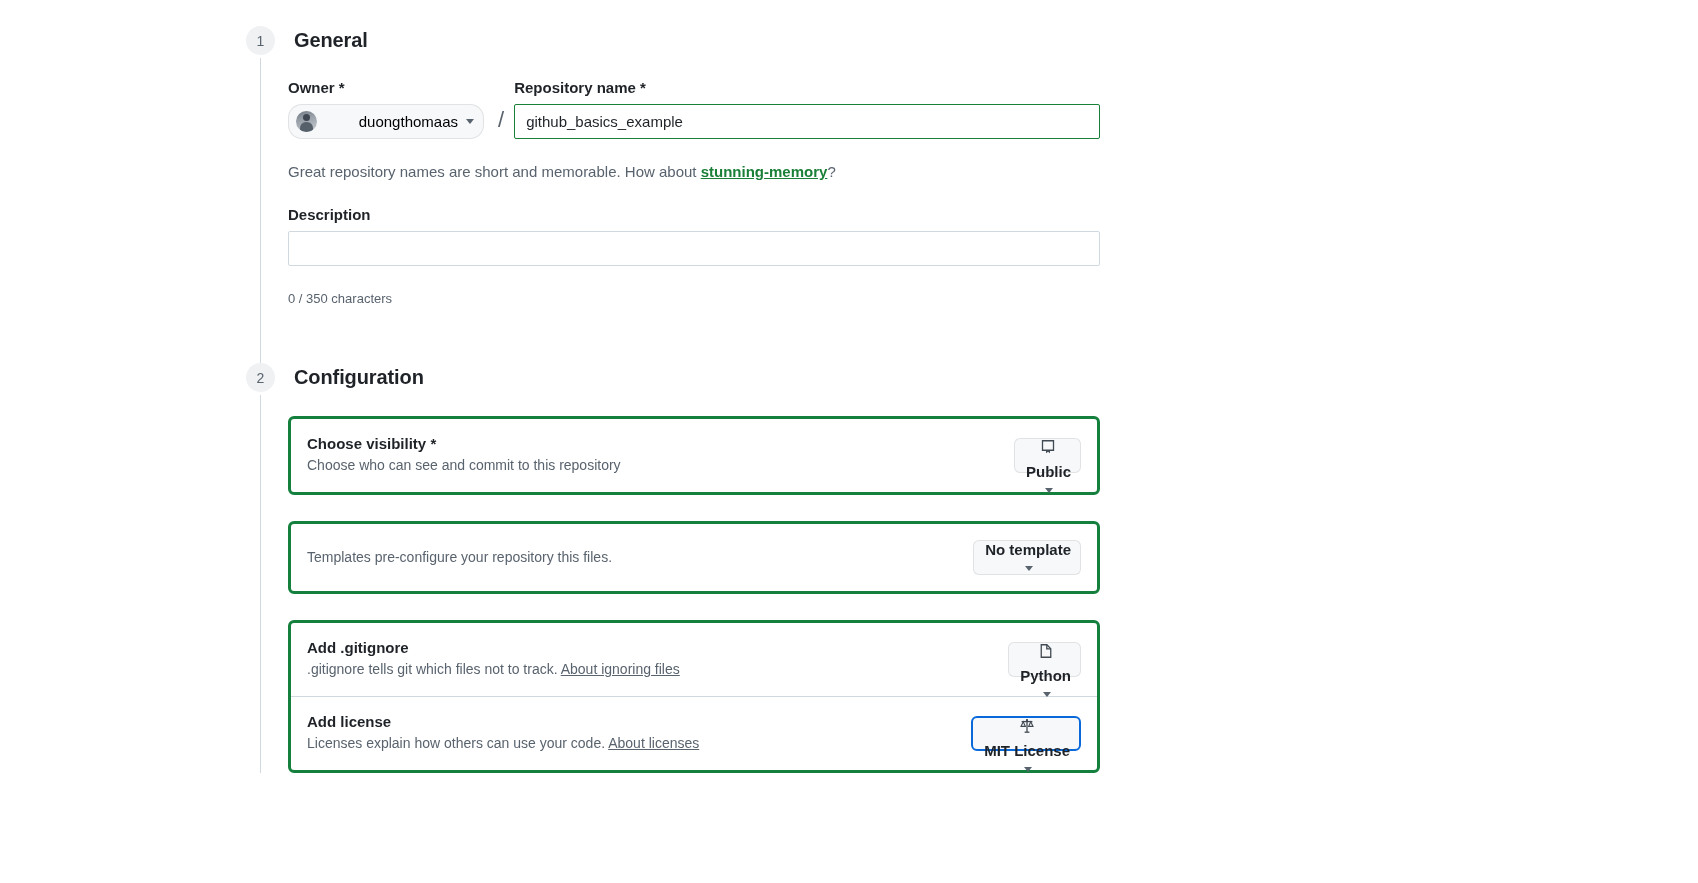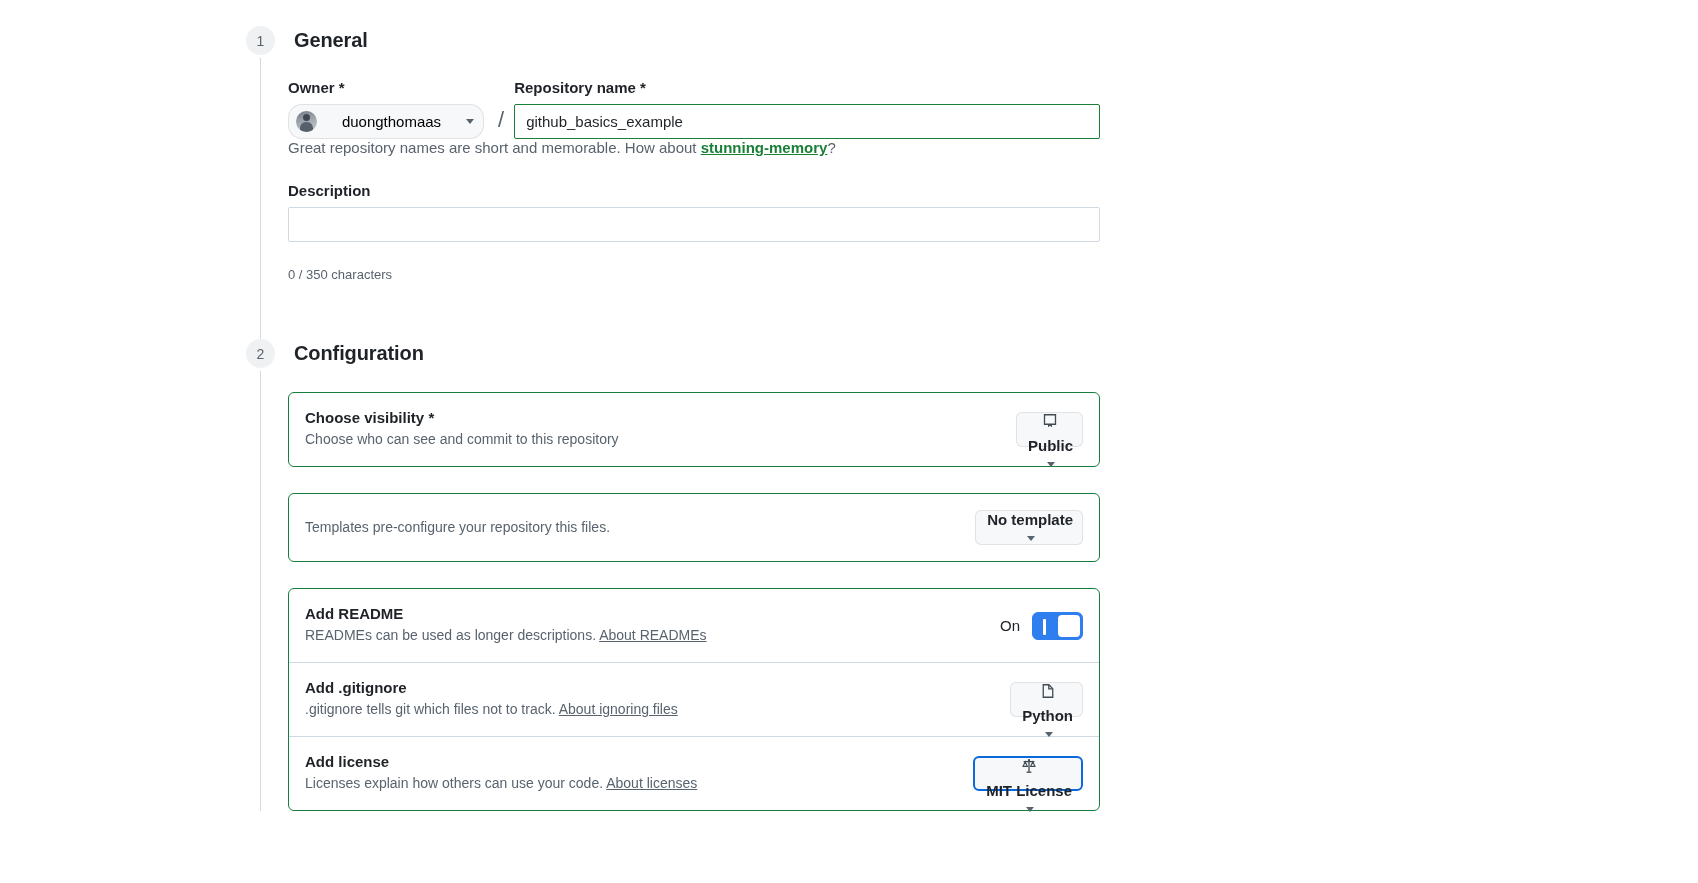--- a/index.html
+++ b/index.html
@@ -64,20 +64,21 @@
   .owner-select {
     display: flex; align-items: center; gap: 8px;
     height: 35px;
     padding: 0 9px 0 7px;
     background: #f6f8fa;
     border: 1px solid rgba(31,35,40,0.10);
     border-radius: 14px;
     font-size: 15px;
     cursor: pointer;
     width: 196px;
+    text-align: right;
   }
   .avatar {
     width: 21px; height: 21px; border-radius: 50%;
     background: linear-gradient(160deg,#6e7681 0%,#9aa1a9 40%,#c9ced3 100%);
     flex: none;
     position: relative;
     overflow: hidden;
   }
   .avatar::after{
     content:"";
@@ -124,37 +125,38 @@
     font-weight: bold;
     color: #1a7f37;
   }
   .check-icon {
     width: 15px; height: 15px; flex: none;
     display: block;
   }
   .hint {
     font-size: 15px;
     color: #59636e;
+    margin-top: 24px;
   }
   .hint a {
     color: #1a7f37;
     font-weight: bold;
     text-decoration: underline;
   }
   .desc-block { margin-top: 26px; max-width: 812px; }
   .counter {
     font-size: 13px;
     color: #59636e;
     margin-top: 25px;
   }
 
   
   .card {
     max-width: 812px;
-    border: 1px solid #15803d;
+    border: 3px solid #15803d;
     border-radius: 6px;
     background: #fff;
     margin-bottom: 26px;
   }
   .card.tight { margin-bottom: 0; }
   .card-row {
     display: flex;
     align-items: center;
     justify-content: space-between;
     gap: 16px;
@@ -306,32 +308,20 @@
         </div>
         <button class="btn-select">
           <span>No template</span>
           <span class="caret"></span>
         </button>
       </div>
     </div>
 
     <div class="card tight">
 
-      <div class="card-row">
-        <div class="row-main">
-          <div class="row-title">Add README</div>
-          <div class="row-sub">
-            <span>READMEs can be used as longer descriptions. </span><a href="#">About READMEs</a>
-          </div>
-        </div>
-        <div class="toggle-wrap">
-          <span class="toggle-label">On</span>
-          <div class="toggle"></div>
-        </div>
-      </div>
 
       <div class="card-row">
         <div class="row-main">
           <div class="row-title">Add .gitignore</div>
           <div class="row-sub">
             <span>.gitignore tells git which files not to track. </span><a href="#">About ignoring files</a>
           </div>
         </div>
         <button class="btn-select">
           <svg class="gi" viewBox="0 0 16 16">

